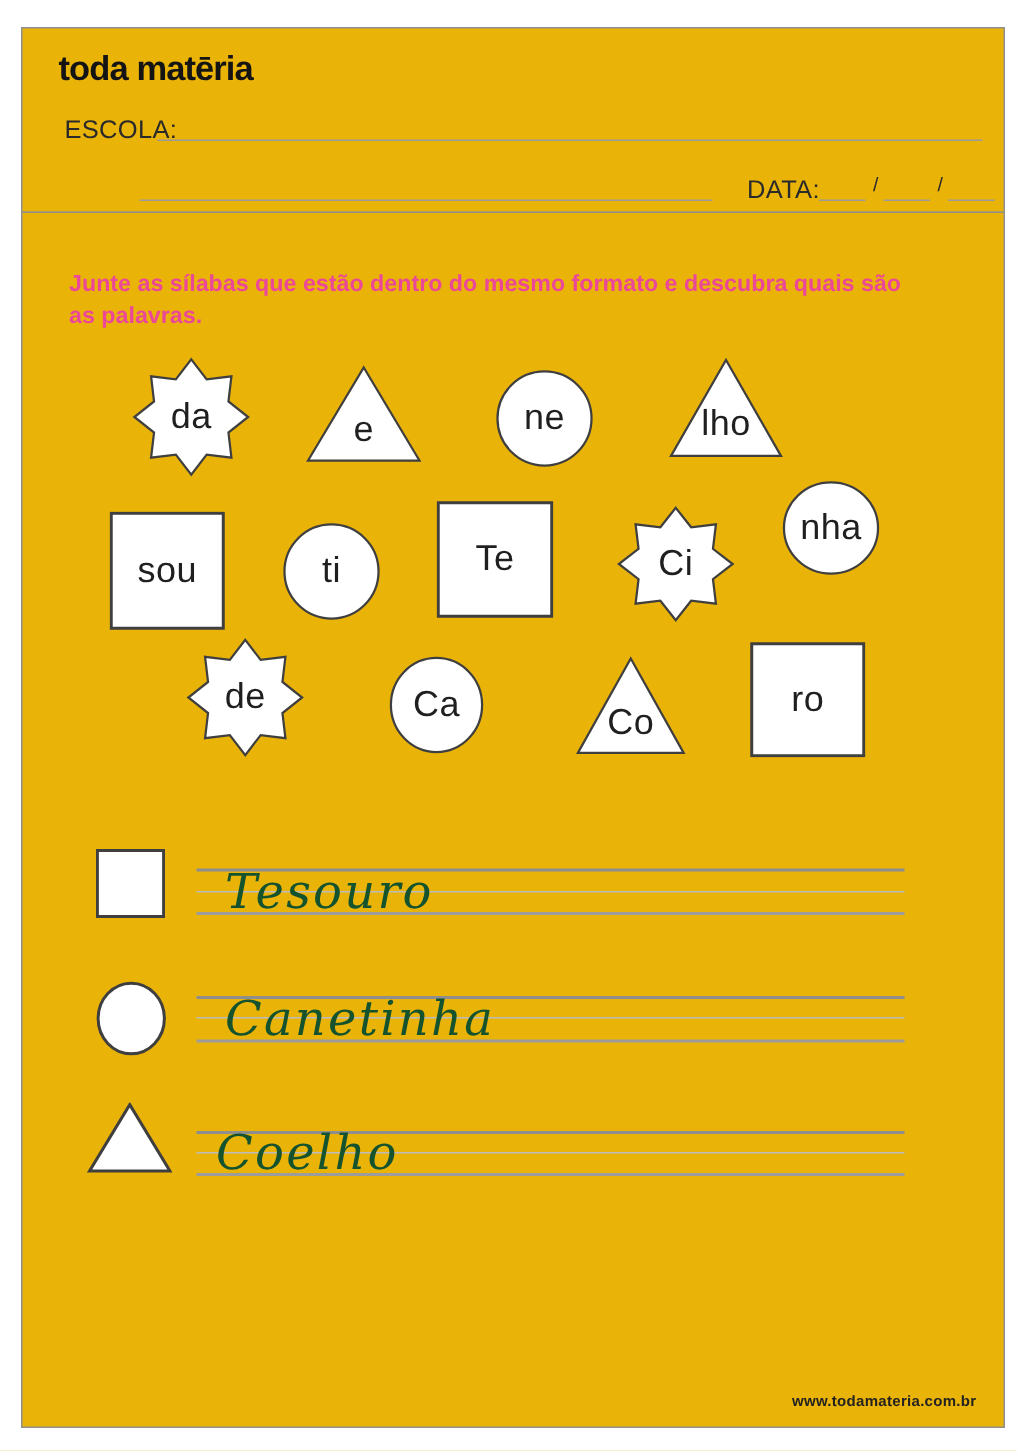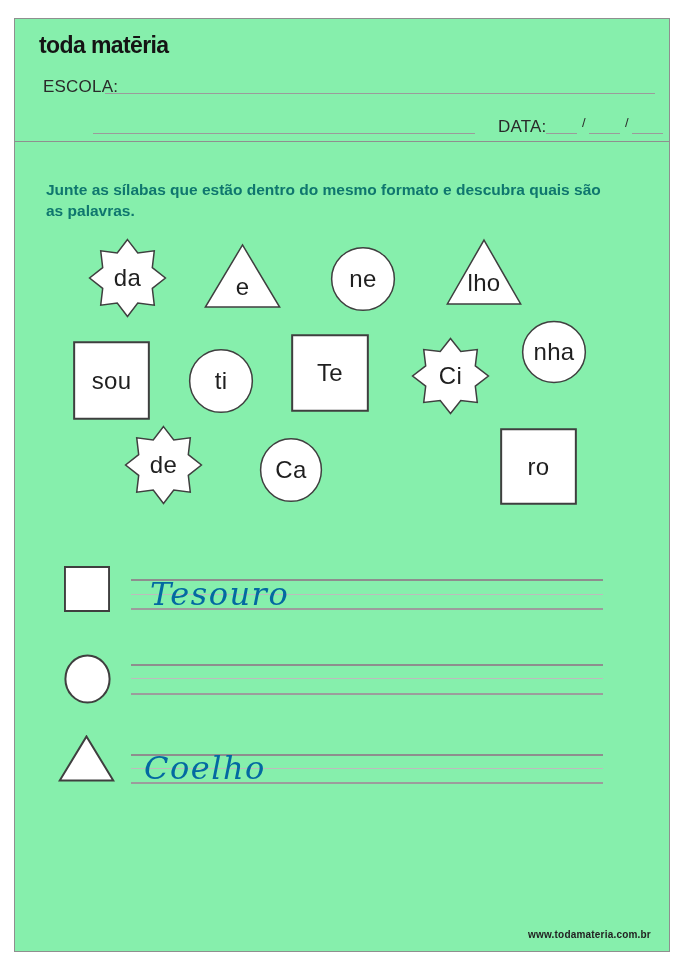--- a/index.html
+++ b/index.html
@@ -1,36 +1,36 @@
 <!DOCTYPE html>
 <html><head>
 <meta charset="utf-8">
 <style>
   html,body{margin:0;padding:0;background:#fff;}
   .page{position:relative;width:685px;height:967px;background:#ffffff;
         font-family:"Liberation Sans",sans-serif;color:#1d1d1d;overflow:hidden;}
-  .frame{position:absolute;border:1px solid #8f8f8f;background:#86efac;box-sizing:border-box;}
+  .frame{position:absolute;border:1px solid #8f8f8f;background:#eab308;box-sizing:border-box;}
   .logo{position:absolute;font-size:23px;font-weight:bold;letter-spacing:-0.6px;color:#141414;}
   .field-label{position:absolute;font-size:17px;color:#2a2a2a;letter-spacing:0.2px;}
   .rule{position:absolute;border-bottom:1px solid #9b9b9b;height:0;}
   .slash{position:absolute;font-size:13px;color:#2a2a2a;}
   .instruction{position:absolute;left:46px;top:180px;width:604px;font-size:15.5px;
-               font-weight:bold;line-height:1.35;color:#0f766e;white-space:pre-line;}
+               font-weight:bold;line-height:1.35;color:#ec4899;white-space:pre-line;}
   .shape{position:absolute;display:flex;align-items:center;justify-content:center;}
   .shape svg{position:absolute;left:0;top:0;width:100%;height:100%;}
   .shape .syl{position:relative;font-size:24px;color:#1f1f1f;letter-spacing:0.3px;}
   .shape.tri .syl{top:11px;}
   .answer-row{position:absolute;left:0;top:0;width:685px;height:80px;}
   .ans-shape{position:absolute;}
   .wline{position:absolute;left:131px;width:472px;}
   .wl-1{height:2px;background:#8e8e8e;}
   .wl-2{height:1px;background:#bcbcbc;}
   .wl-3{height:2px;background:#9c9c9c;}
   .word{position:absolute;font-family:"DejaVu Serif",serif;font-style:italic;
-        font-size:32px;line-height:34px;letter-spacing:1.5px;color:#0369a1;}
+        font-size:32px;line-height:34px;letter-spacing:1.5px;color:#14532d;}
   .footer-url{position:absolute;font-size:10px;font-weight:bold;color:#222;letter-spacing:0.2px;}
   svg polygon,svg rect,svg circle{fill:#ffffff;stroke:#3f3f3f;vector-effect:non-scaling-stroke;}
   .sw2{stroke-width:2px;}
   .sw15{stroke-width:1.5px;}
 </style>
 </head>
 <body>
 
 <div class="page">
 
@@ -117,20 +117,26 @@
         <polygon class="sw15" points="50,2 63,18.6 83.9,16.1 81.4,37 98,50 81.4,63 83.9,83.9 63,81.4 50,98 37,81.4 16.1,83.9 18.6,63 2,50 18.6,37 16.1,16.1 37,18.6"></polygon>
       </svg>
     <span class="syl">de</span>
   </div>
   <div class="shape" style="left:259px;top:437px;width:64px;height:66px;">
     <svg viewBox="0 0 100 100" preserveAspectRatio="none">
         <circle class="sw15" cx="50" cy="50" r="47.5"></circle>
       </svg>
     <span class="syl">Ca</span>
   </div>
+  <div class="shape tri" style="left:383px;top:437px;width:75px;height:67px;">
+    <svg viewBox="0 0 100 100" preserveAspectRatio="none">
+        <polygon class="sw15" points="50,3 97,97 3,97"></polygon>
+      </svg>
+    <span class="syl">Co</span>
+  </div>
   <div class="shape" style="left:500px;top:428px;width:77px;height:77px;">
     <svg viewBox="0 0 100 100" preserveAspectRatio="none">
         <rect class="sw2" x="1.5" y="1.5" width="97" height="97"></rect>
       </svg>
     <span class="syl">ro</span>
   </div>
 
   <div class="answer-row">
     <svg class="ans-shape" style="left:64px;top:566px;width:46px;height:46px;" viewBox="0 0 100 100" preserveAspectRatio="none">
         <rect class="sw2" x="2" y="2" width="96" height="96"></rect>
@@ -141,20 +147,21 @@
     <span class="word" style="left:150px;top:577px;">Tesouro</span>
   </div>
 
   <div class="answer-row">
     <svg class="ans-shape" style="left:64px;top:654px;width:47px;height:50px;" viewBox="0 0 100 100" preserveAspectRatio="none">
         <circle class="sw2" cx="50" cy="50" r="47"></circle>
       </svg>
     <div class="wline wl-1" style="top:664px;"></div>
     <div class="wline wl-2" style="top:678px;"></div>
     <div class="wline wl-3" style="top:693px;"></div>
+    <span class="word" style="left:150px;top:662px;">Canetinha</span>
   </div>
 
   <div class="answer-row">
     <svg class="ans-shape" style="left:58px;top:735px;width:57px;height:47px;" viewBox="0 0 100 100" preserveAspectRatio="none">
         <polygon class="sw2" points="50,3 97,97 3,97"></polygon>
       </svg>
     <div class="wline wl-1" style="top:754px;"></div>
     <div class="wline wl-2" style="top:768px;"></div>
     <div class="wline wl-3" style="top:782px;"></div>
     <span class="word" style="left:144px;top:751px;">Coelho</span>

